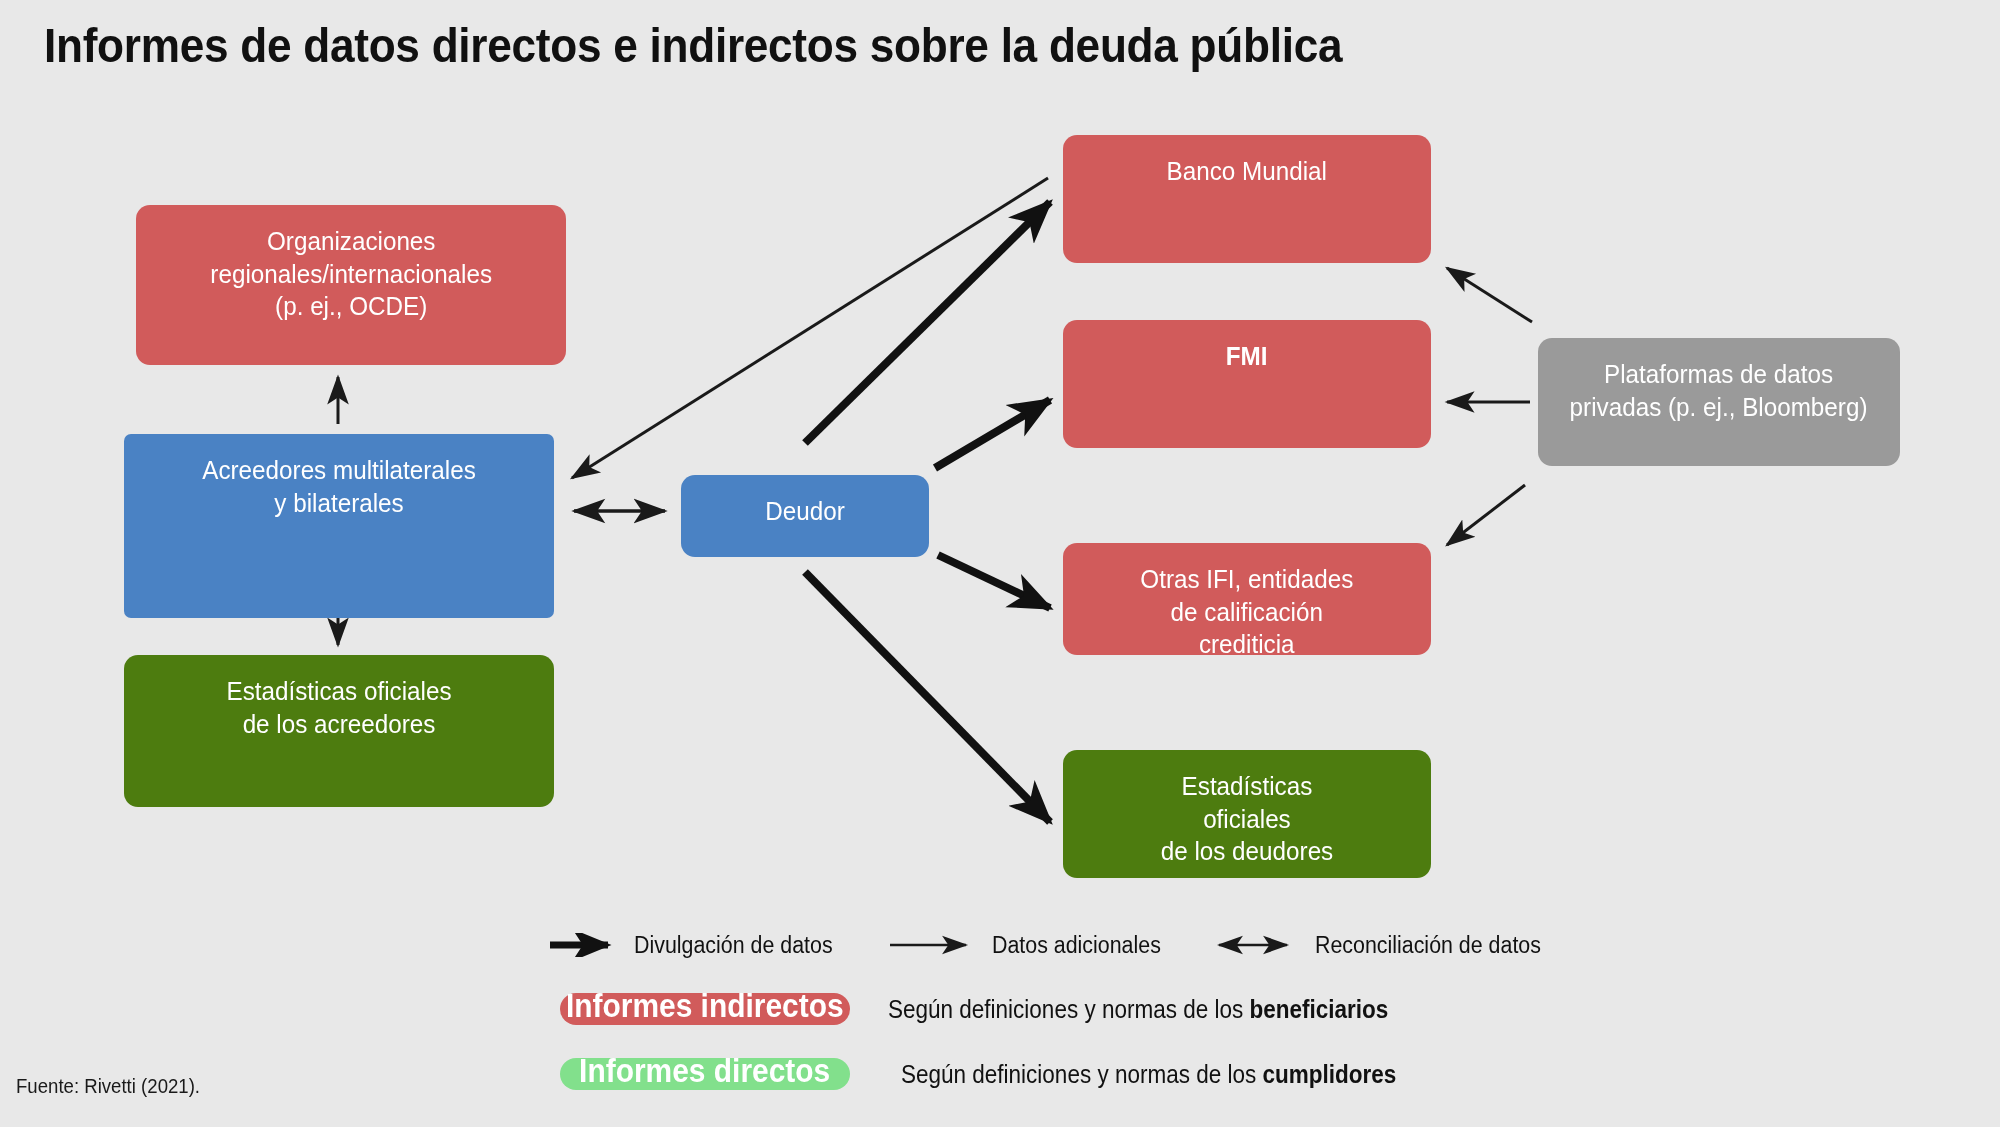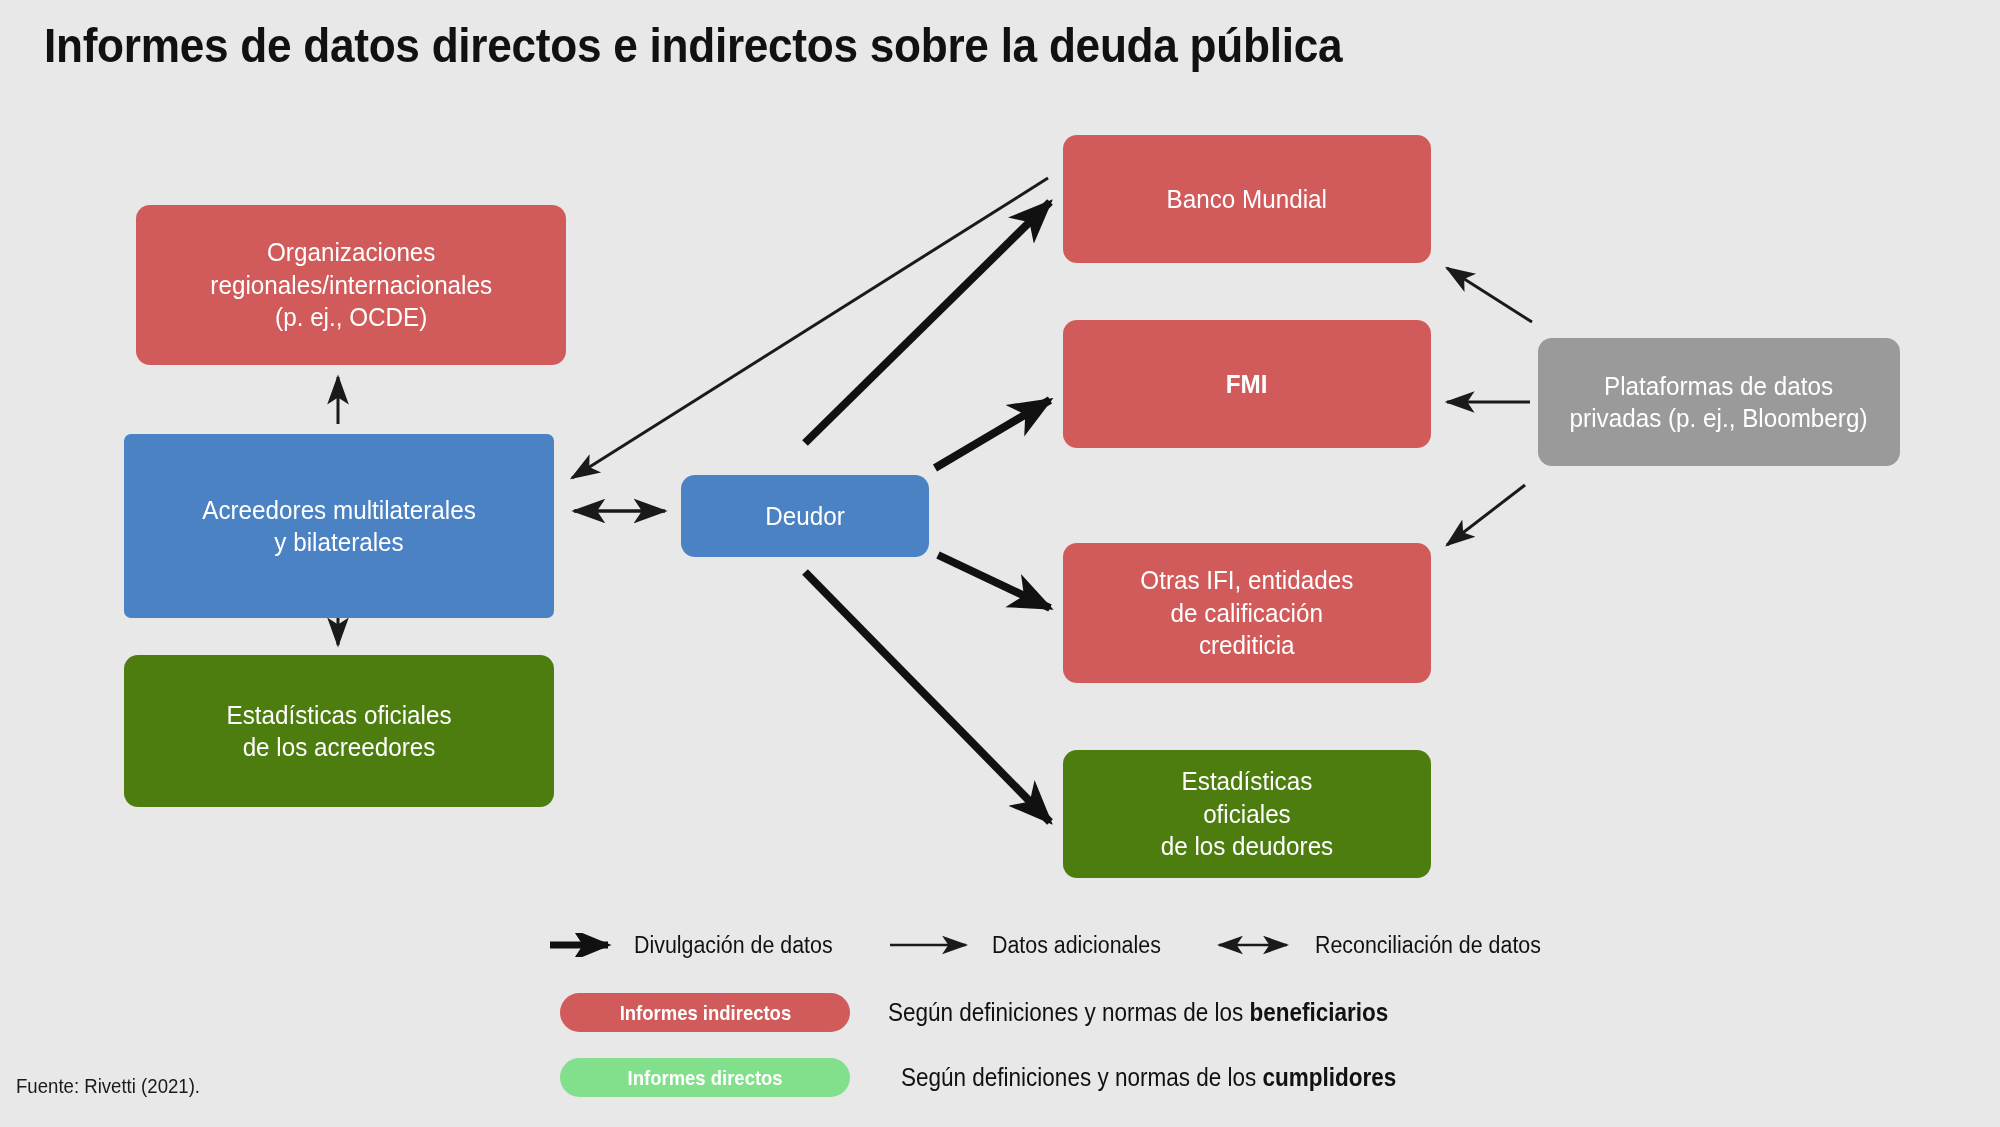--- a/index.html
+++ b/index.html
@@ -24,43 +24,43 @@
     position:absolute;left:16px;top:1075px;
     font-size:20px;color:#1a1a1a;
     transform:scaleX(0.93);transform-origin:left top;
     white-space:nowrap;
   }
 
   
   .node{
     position:absolute;
     border-radius:14px;
-    display:flex;align-items:center;justify-content:center;
+    display:flex;align-items:flex-start;justify-content:center;
     text-align:center;
     color:#ffffff;
     font-size:25px;
     line-height:1.30;
-    padding:8px 10px;
+    padding:20px 10px;
     box-sizing:border-box;
     z-index:3;
   }
   .node span{display:block;transform:scaleX(0.97);}
   .red{background:#d15b5b;}
   .blue{background:#4a82c4;}
   .green{background:#4d7c0f;}
   .gray{background:#9a9a9a;}
 
   
   #n-orgs      {left:136px; top:205px; width:430px; height:160px;}
   #n-acreed    {left:124px; top:434px; width:430px; height:184px;border-radius:7px;}
   #n-estacre   {left:124px; top:655px; width:430px; height:152px;}
   #n-deudor    {left:681px; top:475px; width:248px; height:82px;}
   #n-banco     {left:1063px;top:135px; width:368px; height:128px;}
   #n-fmi       {left:1063px;top:320px; width:368px; height:128px;font-weight:bold;}
-  #n-otras     {left:1063px;top:543px; width:368px; height:140px;}
+  #n-otras     {left:1063px;top:543px; width:368px; height:112px;}
   #n-estdeu    {left:1063px;top:750px; width:368px; height:128px;}
   #n-plata     {left:1538px;top:338px; width:362px; height:128px;}
 
   
   #arrows{position:absolute;left:0;top:0;width:2000px;height:1127px;z-index:2;}
 
   
   .legend{position:absolute;left:0;top:0;}
   .leg-row1{position:absolute;left:548px;top:925px;height:40px;display:flex;align-items:center;}
   .leg-item{display:flex;align-items:center;}
@@ -69,23 +69,23 @@
     transform:scaleX(0.93);transform-origin:left center;
   }
   .leg-gap{width:40px;}
   .leg-gap-s{width:34px;}
   svg.legarrow{display:block;}
 
   .leg-pill-row{position:absolute;display:flex;align-items:center;}
   #legpill-indirect-row{left:560px;top:993px;}
   #legpill-direct-row{left:560px;top:1058px;gap:13px;}
   .pill{
-    width:290px;height:39px;border-radius:23px;
-    display:flex;align-items:center;justify-content:center;
-    color:#ffffff;font-size:21px;font-weight:bold;
+    width:290px;height:32px;border-radius:23px;
+    display:flex;align-items:flex-end;justify-content:center;
+    color:#ffffff;font-size:34px;font-weight:bold;
   }
   .pill span{transform:scaleX(0.88);display:block;white-space:nowrap;}
   .pill-red{background:#d15b5b;}
   .pill-green{background:#82e08c;}
   .pill-desc{
     margin-left:38px;font-size:25px;color:#111;white-space:nowrap;
     transform:scaleX(0.9);transform-origin:left center;
   }
   .pill-desc b{font-weight:bold;}
 </style>

